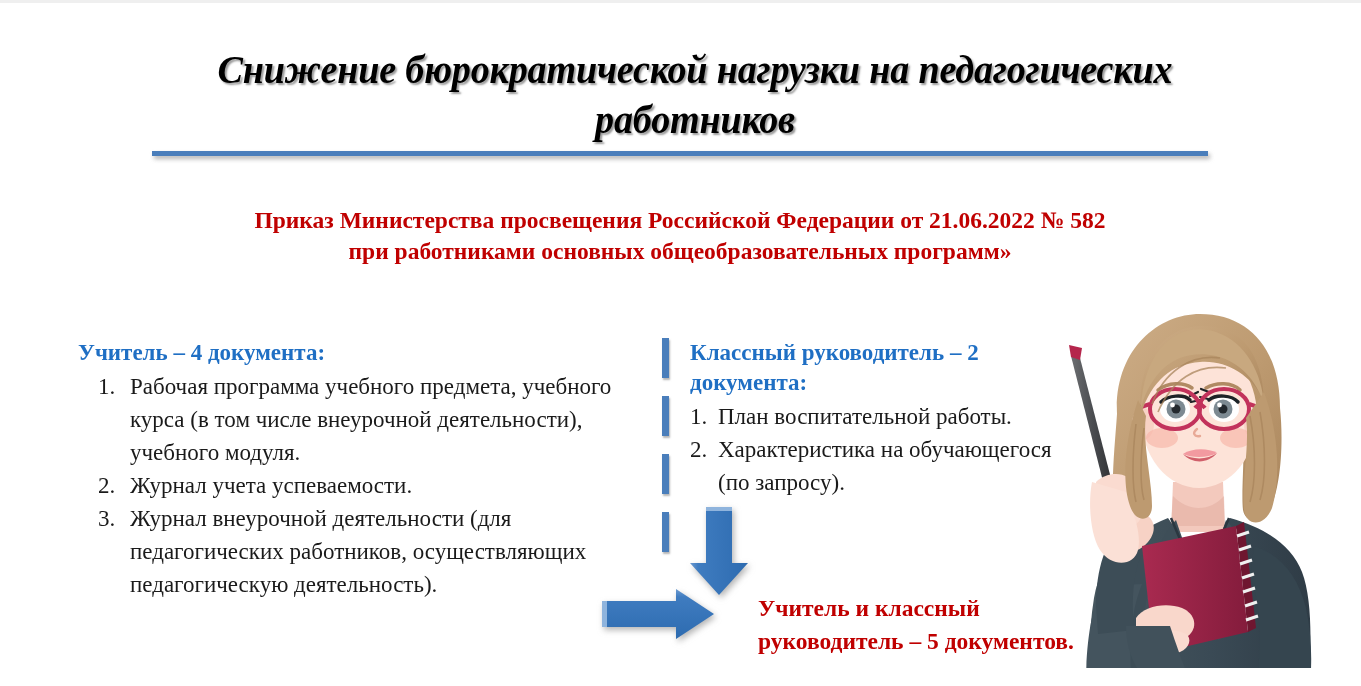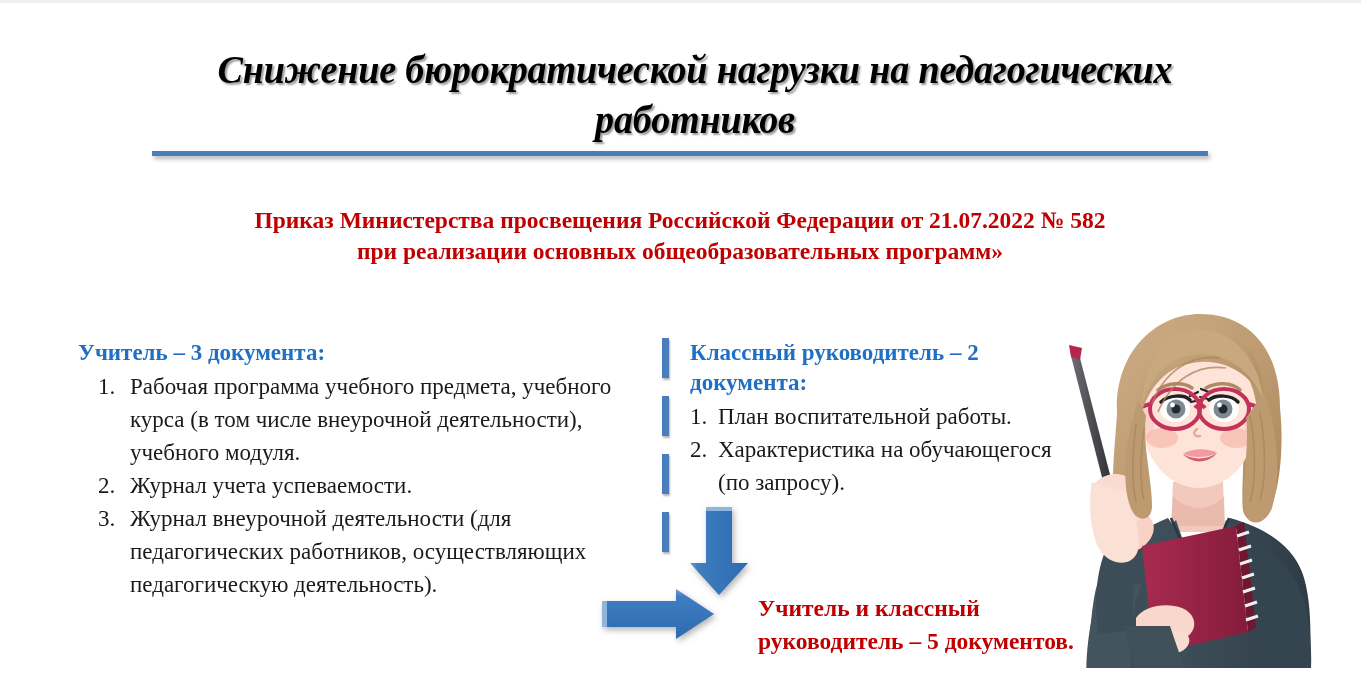--- a/index.html
+++ b/index.html
@@ -193,26 +193,26 @@
 <div id="slide">
 
   <div class="top-strip"></div>
 
   <div id="title-block">
     <div id="title-text">Снижение бюрократической нагрузки на педагогических работников</div>
   </div>
   <div id="title-rule"></div>
 
   <div id="order-block">
-    <span class="l">Приказ Министерства просвещения Российской Федерации от 21.07.2022 № 582</span>
-    <span class="l">при реализации основных общеобразовательных программ»</span>
+    <span class="l">Приказ Министерства просвещения Российской Федерации от 21.06.2022 № 582</span>
+    <span class="l">при работниками основных общеобразовательных программ»</span>
   </div>
 
   <div id="teacher-col">
-    <div class="col-head">Учитель – 3 документа:</div>
+    <div class="col-head">Учитель – 4 документа:</div>
     <ul id="teacher-list">
       <li>
         <span class="num">1.</span>
         <span>Рабочая программа учебного предмета, учебного курса (в том числе внеурочной деятельности), учебного модуля.</span>
       </li>
       <li>
         <span class="num">2.</span>
         <span>Журнал учета успеваемости.</span>
       </li>
       <li>

